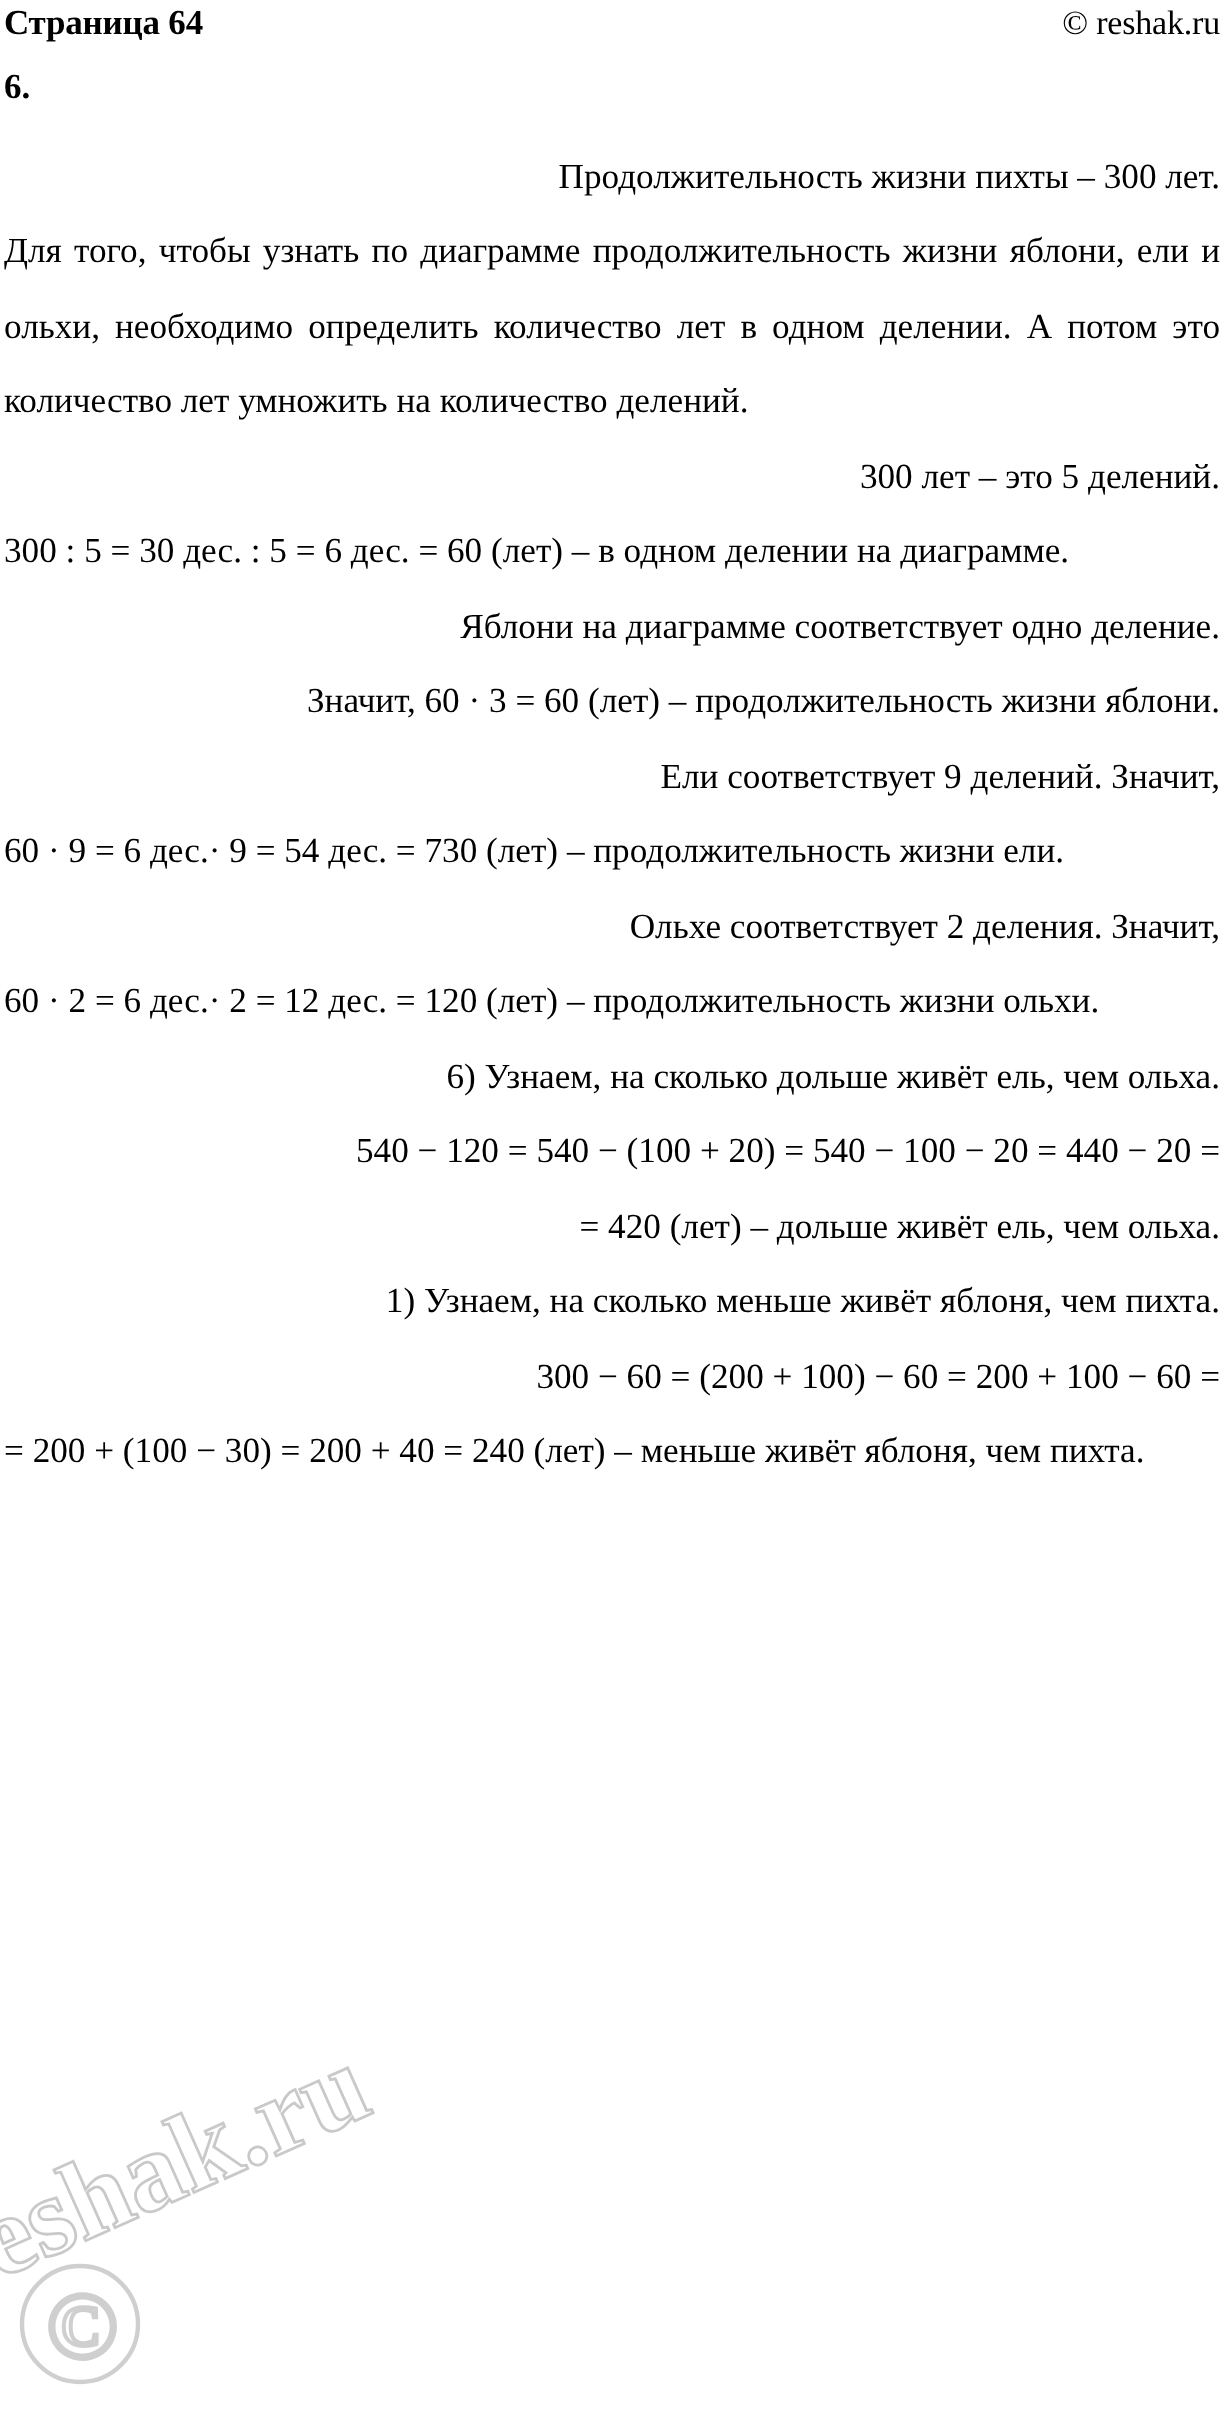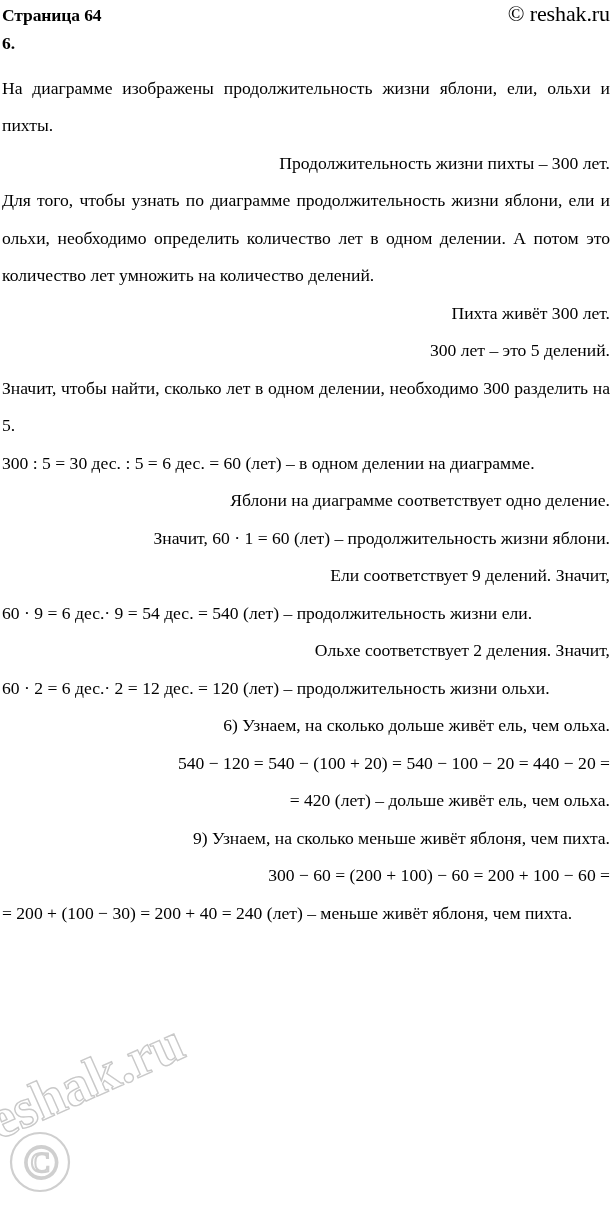--- a/index.html
+++ b/index.html
@@ -35,21 +35,21 @@
     height: 26px;
     padding-top: 1px;
   }
   .page-header .page-label {
     font-weight: bold;
     font-size: 17.5px;
     letter-spacing: -0.1px;
     white-space: nowrap;
   }
   .page-header .copyright {
-    font-size: 22px;
+    font-size: 17px;
     white-space: nowrap;
     letter-spacing: -0.1px;
   }
 
   
   .task-number {
     font-weight: bold;
     font-size: 17.5px;
     margin: 8px 0 0 0;
     line-height: 1;
@@ -127,34 +127,31 @@
 <div id="page">
 
   <div class="page-header">
     <div class="page-label">Страница 64</div>
     <div class="copyright">© reshak.ru</div>
   </div>
 
   <div class="task-number">6.</div>
 
   <div class="solution">
-    <p class="para">На диаграмме изображены продолжительность жизни яблони, ели, ольхи и пихты.</p>
     <p class="para single">Продолжительность жизни пихты – 300 лет.</p>
     <p class="para">Для того, чтобы узнать по диаграмме продолжительность жизни яблони, ели и ольхи, необходимо определить количество лет в одном делении. А потом это количество лет умножить на количество делений.</p>
-    <p class="para single">Пихта живёт 300 лет.</p>
     <p class="para single">300 лет – это 5 делений.</p>
-    <p class="para">Значит, чтобы найти, сколько лет в одном делении, необходимо 300 разделить на 5.</p>
     <p class="para">300 : 5 = 30 дес. : 5 = 6 дес. = 60 (лет)  –  в  одном  делении  на диаграмме.</p>
     <p class="para single">Яблони на диаграмме соответствует одно деление.</p>
-    <p class="para single">Значит,  60 · 1 = 60 (лет) – продолжительность жизни яблони.</p>
+    <p class="para single">Значит,  60 · 3 = 60 (лет) – продолжительность жизни яблони.</p>
     <p class="para single">Ели соответствует 9 делений. Значит,</p>
-    <p class="para">60 · 9 = 6 дес.· 9 = 54 дес. = 540 (лет) – продолжительность жизни ели.</p>
+    <p class="para">60 · 9 = 6 дес.· 9 = 54 дес. = 730 (лет) – продолжительность жизни ели.</p>
     <p class="para single">Ольхе соответствует 2 деления. Значит,</p>
     <p class="para">60 · 2 = 6 дес.· 2 = 12 дес. = 120 (лет) – продолжительность жизни ольхи.</p>
     <p class="para single">6) Узнаем, на сколько дольше живёт ель, чем ольха.</p>
     <p class="para single">540 − 120 = 540 − (100 + 20) = 540 − 100 − 20 = 440 − 20 =</p>
     <p class="para single">= 420 (лет) – дольше живёт ель, чем ольха.</p>
-    <p class="para single">9) Узнаем, на сколько меньше живёт яблоня, чем пихта.</p>
+    <p class="para single">1) Узнаем, на сколько меньше живёт яблоня, чем пихта.</p>
     <p class="para single">300 − 60 = (200 + 100) − 60 = 200 + 100 − 60 =</p>
     <p class="para">= 200 + (100 − 30) = 200 + 40 = 240 (лет) – меньше живёт яблоня, чем пихта.</p>
   </div>
 
 </div>
 
 </body></html>

